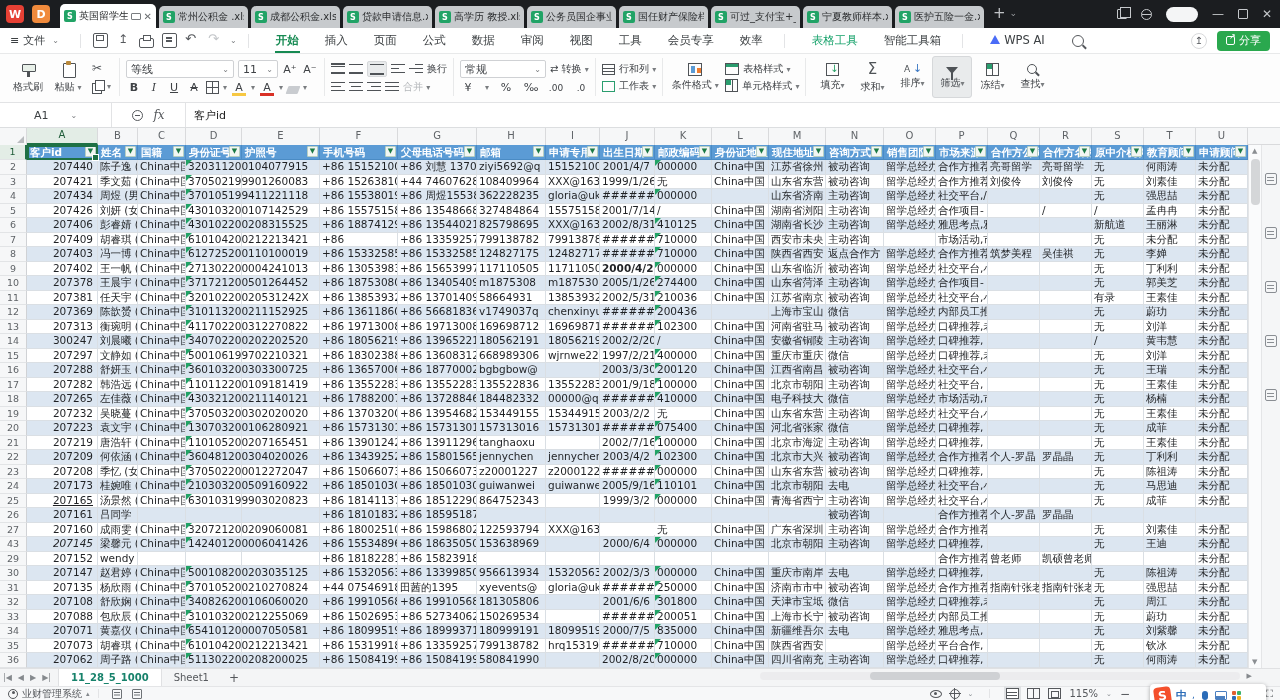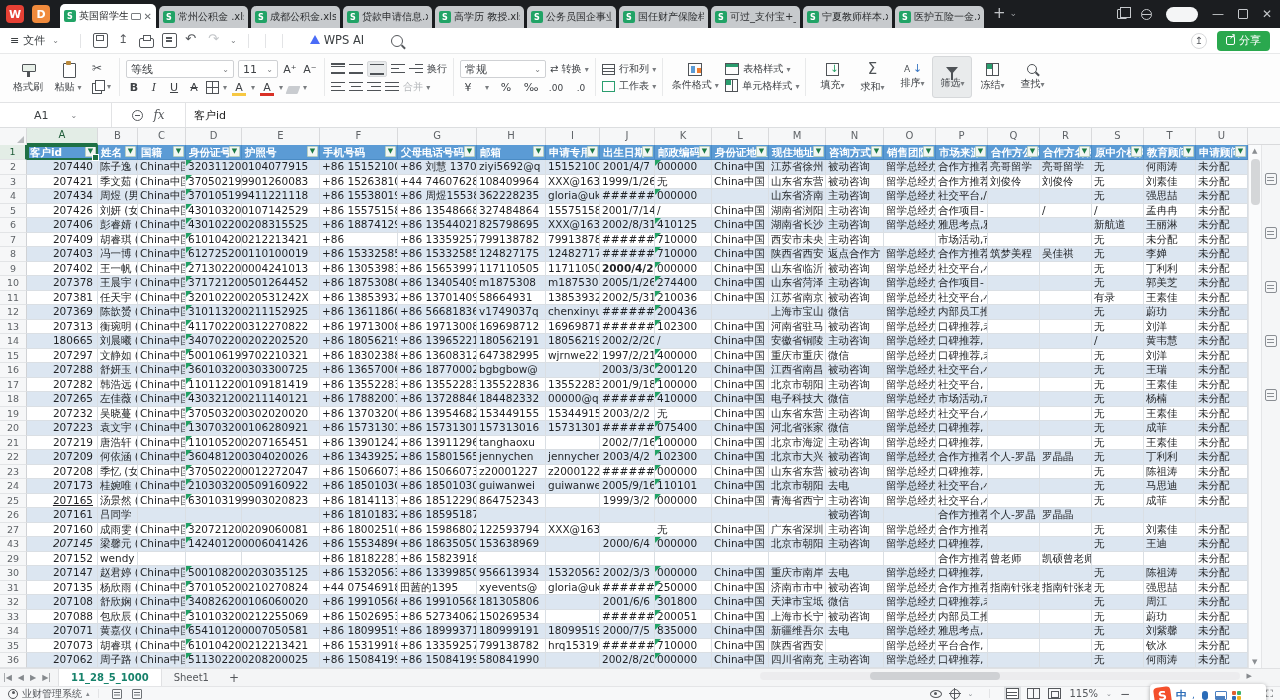--- a/index.html
+++ b/index.html
@@ -277,21 +277,37 @@
     </div>
     <div class="m-sep"></div>
     <span class="mi mi-floppy"></span>
     <span class="mi mi-out"></span>
     <span class="mi mi-print"></span>
     <span class="mi mi-prev"></span>
     <span class="mi mi-undo"></span>
     <span class="mi mi-redo"></span>
     <span class="m-caret">⌄</span>
     <div class="m-sep"></div>
+    <div class="m-items" id="menuitems">
+        <div class="m-item active">开始</div>
+        <div class="m-item">插入</div>
+        <div class="m-item">页面</div>
+        <div class="m-item">公式</div>
+        <div class="m-item">数据</div>
+        <div class="m-item">审阅</div>
+        <div class="m-item">视图</div>
+        <div class="m-item">工具</div>
+        <div class="m-item">会员专享</div>
+        <div class="m-item">效率</div>
+      </div>
     <div class="m-sep"></div>
+    <div class="m-items" id="ctxtabs">
+        <div class="m-item ctx">表格工具</div>
+        <div class="m-item">智能工具箱</div>
+      </div>
     <div class="m-sep"></div>
     <div class="m-items">
       <div class="m-item"><span class="ai-logo"></span><span>WPS AI</span></div>
     </div>
     <div class="m-search"></div>
     <div class="m-right">
       <div class="up-ic">↥</div>
       <div class="share-btn">
           <span class="share-ic"></span>
           <span>分享</span>
@@ -817,21 +833,21 @@
           <div class="cell" style="width: 52px;">留学总经办</div>
           <div class="cell" style="width: 52px;">口碑推荐,老</div>
           <div class="cell" style="width: 52px;"></div>
           <div class="cell" style="width: 52px;"></div>
           <div class="cell" style="width: 52px;">无</div>
           <div class="cell" style="width: 52px;">刘洋</div>
           <div class="cell" style="width: 52px;">未分配</div>
         </div>
         <div class="grow">
           <div class="gut">14</div>
-          <div class="cell band ra" style="width: 71px;">180665</div>
+          <div class="cell band ra" style="width: 71px;">300247</div>
           <div class="cell band" style="width: 40px;">刘晨曦 (女</div>
           <div class="cell band" style="width: 48px;">China中国</div>
           <div class="cell band ov mk" style="width: 56px;">340702200202202520</div>
           <div class="cell band" style="width: 78px;"></div>
           <div class="cell band" style="width: 78px;">+86 18056219</div>
           <div class="cell band" style="width: 79px;">+86 1396522100</div>
           <div class="cell band" style="width: 69px;">180562191</div>
           <div class="cell band" style="width: 54px;">180562195</div>
           <div class="cell band ra" style="width: 55px;">2002/2/20</div>
           <div class="cell band" style="width: 57px;">/</div>
@@ -848,21 +864,21 @@
         </div>
         <div class="grow">
           <div class="gut">15</div>
           <div class="cell ra" style="width: 71px;">207297</div>
           <div class="cell" style="width: 40px;">文静如 (女</div>
           <div class="cell" style="width: 48px;">China中国</div>
           <div class="cell ov mk" style="width: 56px;">500106199702210321</div>
           <div class="cell" style="width: 78px;"></div>
           <div class="cell" style="width: 78px;">+86 18302388</div>
           <div class="cell" style="width: 79px;">+86 1360831276</div>
-          <div class="cell" style="width: 69px;">647382995</div>
+          <div class="cell" style="width: 69px;">668989306</div>
           <div class="cell" style="width: 54px;">wjrnwe221</div>
           <div class="cell ra" style="width: 55px;">1997/2/21</div>
           <div class="cell mk" style="width: 57px;">400000</div>
           <div class="cell" style="width: 57px;">China中国</div>
           <div class="cell" style="width: 57px;">重庆市重庆</div>
           <div class="cell" style="width: 58px;">微信</div>
           <div class="cell" style="width: 52px;">留学总经办</div>
           <div class="cell" style="width: 52px;">口碑推荐,老</div>
           <div class="cell" style="width: 52px;"></div>
           <div class="cell" style="width: 52px;"></div>

